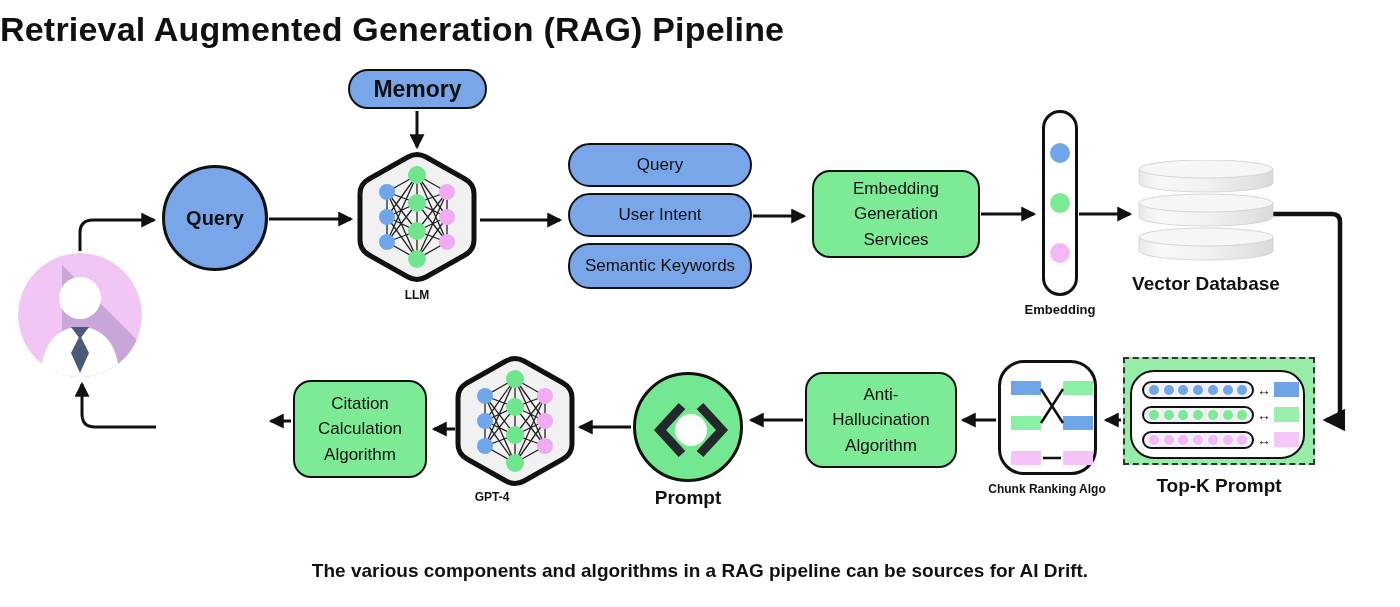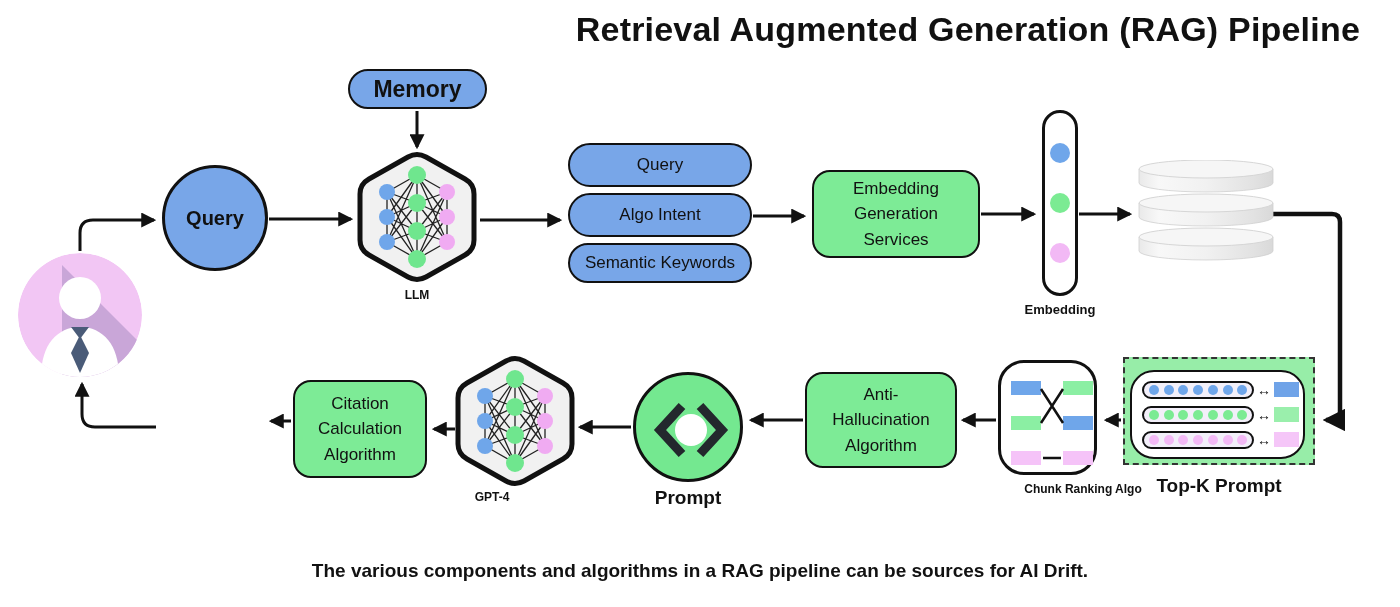--- a/index.html
+++ b/index.html
@@ -2,21 +2,21 @@
 <html><head>
 <meta charset="utf-8">
 <style>
   html,body{margin:0;padding:0;background:#fff;}
   .canvas{
     position:relative;width:1400px;height:607px;overflow:hidden;background:#fff;
     font-family:"Liberation Sans",sans-serif;color:#111;
   }
   .abs{position:absolute;box-sizing:border-box;}
   .title{
-    left:0;top:10px;width:1360px;text-align:right;
+    left:0;top:10px;width:1360px;text-align:left;
     font-size:34px;font-weight:bold;letter-spacing:.2px;
   }
   .caption{
     left:0;top:560px;width:1400px;text-align:center;
     font-size:19px;font-weight:bold;
   }
   .circle{
     border-radius:50%;background:#78A6E8;border:3px solid #111;
     display:flex;align-items:center;justify-content:center;
     font-weight:bold;font-size:20px;
@@ -133,23 +133,23 @@
         <circle cx="92" cy="67" r="8"></circle>
         <circle cx="92" cy="92" r="8"></circle>
       </g>
   </svg>
   <div class="abs lbl" style="left:355px;top:288px;width:124px;">LLM</div>
 
   <div class="abs pill" style="left:568px;top:143px;width:184px;height:44px;">
     <span>Query</span>
   </div>
   <div class="abs pill" style="left:568px;top:193px;width:184px;height:44px;">
-    <span>Algo Intent</span>
-  </div>
-  <div class="abs pill" style="left:568px;top:243px;width:184px;height:40px;">
+    <span>User Intent</span>
+  </div>
+  <div class="abs pill" style="left:568px;top:243px;width:184px;height:46px;">
     <span>Semantic Keywords</span>
   </div>
 
   <div class="abs gbox" style="left:812px;top:170px;width:168px;height:88px;">
     <span style="width:120px;">Embedding Generation Services</span>
   </div>
 
   <div class="abs embpill" style="left:1042px;top:110px;width:36px;height:186px;">
       <span class="edot" style="background: rgb(111, 166, 234);"></span>
       <span class="edot" style="background: rgb(123, 235, 147);"></span>
@@ -169,20 +169,21 @@
     </defs>
     <g>
       <path d="M3,9 L3,23 A67,9 0 0 0 137,23 L137,9 Z" fill="url(#cg)" stroke="#cfcfcf" stroke-width="0.8"></path>
       <ellipse cx="70" cy="9" rx="67" ry="9" fill="#f6f6f6" stroke="#d6d6d6"></ellipse>
       <path d="M3,43 L3,57 A67,9 0 0 0 137,57 L137,43 Z" fill="url(#cg)" stroke="#cfcfcf" stroke-width="0.8"></path>
       <ellipse cx="70" cy="43" rx="67" ry="9" fill="#f6f6f6" stroke="#d6d6d6"></ellipse>
       <path d="M3,77 L3,91 A67,9 0 0 0 137,91 L137,77 Z" fill="url(#cg)" stroke="#cfcfcf" stroke-width="0.8"></path>
       <ellipse cx="70" cy="77" rx="67" ry="9" fill="#f6f6f6" stroke="#d6d6d6"></ellipse>
     </g>
   </svg>
+  <div class="abs lbl" style="left:1126px;top:272px;width:160px;font-size:19px;">Vector Database</div>
 
   <div class="abs topk" style="left:1123px;top:357px;width:192px;height:108px;">
     <div class="topk-inner">
         <div class="crow">
           <span class="cpill">
             <span class="cdot" style="background: rgb(111, 166, 234);"></span>
             <span class="cdot" style="background: rgb(111, 166, 234);"></span>
             <span class="cdot" style="background: rgb(111, 166, 234);"></span>
             <span class="cdot" style="background: rgb(111, 166, 234);"></span>
             <span class="cdot" style="background: rgb(111, 166, 234);"></span>
@@ -226,21 +227,21 @@
     <svg width="99" height="115" viewBox="0 0 99 115">
       <rect x="10" y="18" width="30" height="14" fill="#6FA6EA"></rect>
       <rect x="62" y="18" width="30" height="14" fill="#8BEFA3"></rect>
       <rect x="10" y="53" width="30" height="14" fill="#8BEFA3"></rect>
       <rect x="62" y="53" width="30" height="14" fill="#6FA6EA"></rect>
       <rect x="10" y="88" width="30" height="14" fill="#F5C3F8"></rect>
       <rect x="62" y="88" width="30" height="14" fill="#F5C3F8"></rect>
       <path d="M40,26 L62,60 M62,26 L40,60 M42,95 L60,95" stroke="#111" stroke-width="2.5" fill="none"></path>
     </svg>
   </div>
-  <div class="abs lbl" style="left:986px;top:482px;width:122px;margin-left:36px;">Chunk Ranking Algo</div>
+  <div class="abs lbl" style="left:986px;top:482px;width:122px;">Chunk Ranking Algo</div>
 
   <div class="abs gbox" style="left:805px;top:372px;width:152px;height:96px;">
     <span style="width:120px;">Anti-Hallucination Algorithm</span>
   </div>
 
   <div class="abs promptc" style="left:633px;top:372px;width:110px;height:110px;">
     <svg width="110" height="110" viewBox="0 0 110 110">
       <polyline points="46,31 24,55 46,79" fill="none" stroke="#23282D" stroke-width="9"></polyline>
       <polyline points="64,31 86,55 64,79" fill="none" stroke="#23282D" stroke-width="9"></polyline>
       <circle cx="55" cy="55" r="16" fill="#fff"></circle>

